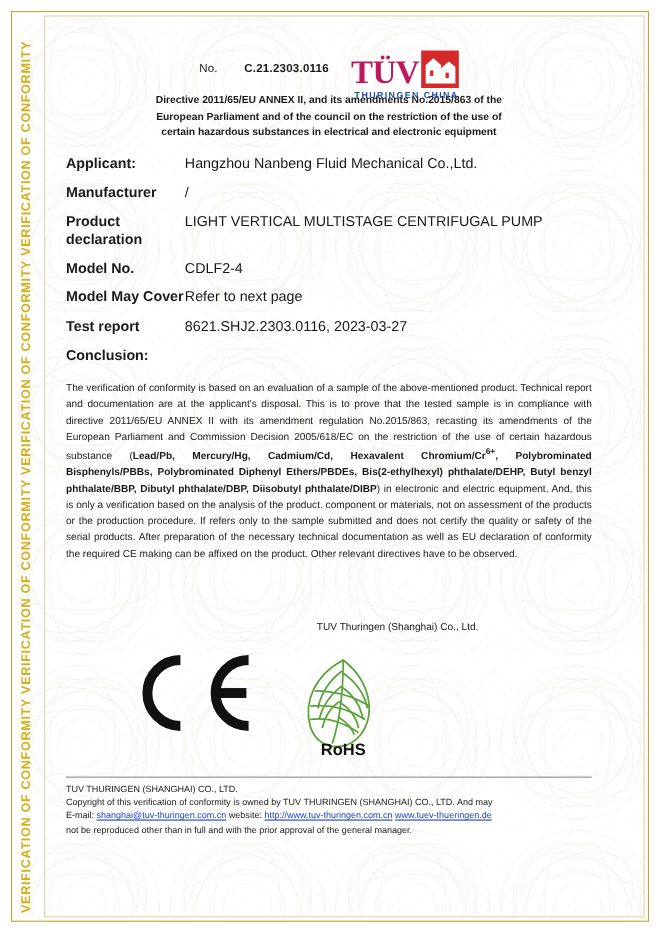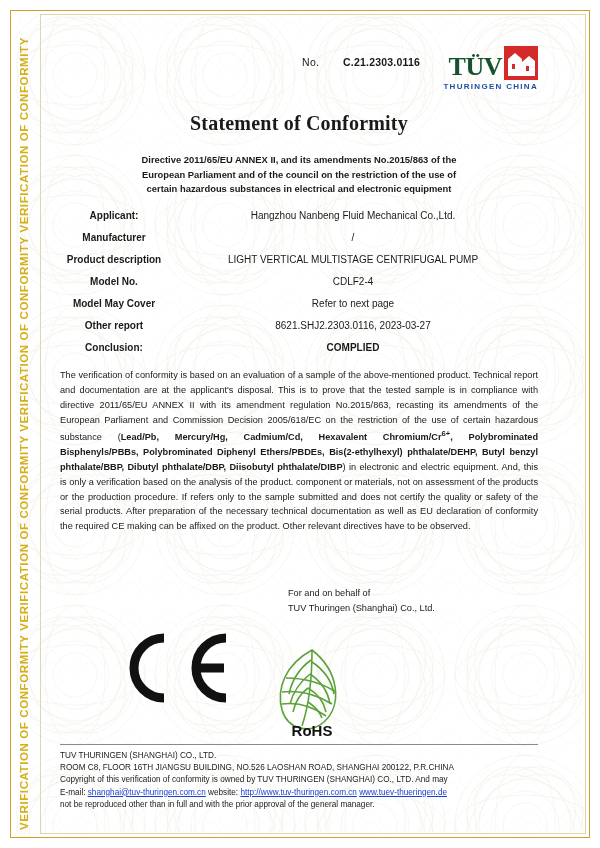--- a/index.html
+++ b/index.html
@@ -68,21 +68,21 @@
     position: absolute;
     left: 60px;
     top: 30px;
     width: 478px;
     color: #1a1a1a;
   }
 
   .topline {
     display: flex;
     align-items: flex-start;
-    justify-content: flex-end;
+    justify-content: center;
     height: 54px;
   }
   .certno {
     font-size: 10.5px;
     letter-spacing: 0.2px;
     padding-top: 26px;
     display: flex;
     gap: 24px;
   }
   .certno .label { }
@@ -96,23 +96,23 @@
     padding-top: 16px;
   }
   .tuv-logo .row {
     display: flex;
     align-items: flex-end;
     justify-content: flex-end;
     gap: 2px;
   }
   .tuv-logo .tuv-word {
     font-family: "Liberation Serif", serif;
-    font-size: 26px;
-    font-weight: bold;
-    color: #14532d;
+    font-size: 30px;
+    font-weight: bold;
+    color: #be185d;
     line-height: 0.95;
     letter-spacing: -0.5px;
   }
   .tuv-logo .emblem {
     width: 34px; height: 34px;
     background: #d42a2a;
     position: relative;
     overflow: hidden;
   }
   .tuv-logo .emblem svg { position:absolute; inset:0; }
@@ -137,24 +137,23 @@
     text-align: center;
     font-size: 9.4px;
     font-weight: bold;
     line-height: 1.55;
     margin: 0 24px 12px 24px;
   }
 
   .fields { margin-top: 4px; }
   .field-row {
     display: flex;
-    font-size: 10px;
+    font-size: 13px;
     line-height: 1.35;
     margin-bottom: 8.5px;
-    text-align: center;
   }
   .field-row .k {
     width: 108px;
     flex: 0 0 108px;
     font-weight: bold;
   }
   .field-row .v { flex: 1; }
   .field-row .v.bold { font-weight: bold; }
 
   .body-text {
@@ -179,21 +178,21 @@
     margin-top: 12px;
   }
   .ce-mark {
     position: absolute;
     left: 62px;
     top: 4px;
   }
   .rohs-mark {
     position: absolute;
     left: 198px;
-    top: 16px;
+    top: 4px;
   }
 
   
   .footer {
     margin-top: 6px;
     border-top: 1px solid #8a8a8a;
     padding-top: 5px;
     font-size: 8.2px;
     line-height: 1.5;
   }
@@ -262,21 +261,20 @@
               <path d="M18 30 L18 16 L25 10 L31 15 L31 30 Z" fill="#ffffff"></path>
               <rect x="8" y="18" width="3" height="5" fill="#d42a2a"></rect>
               <rect x="22" y="20" width="3" height="5" fill="#d42a2a"></rect>
             </svg>
           </span>
         </div>
         <div class="sub">THURINGEN CHINA</div>
       </div>
     </div>
 
-    <h1 class="title">Statement of Conformity</h1>
 
     <div class="directive">
       <div>Directive 2011/65/EU ANNEX II, and its amendments No.2015/863 of the</div>
       <div>European Parliament and of the council on the restriction of the use of</div>
       <div>certain hazardous substances in electrical and electronic equipment</div>
     </div>
 
     <div class="fields">
 
       <div class="field-row">
@@ -285,52 +283,50 @@
           <div>Hangzhou Nanbeng Fluid Mechanical Co.,Ltd.</div>
         </div>
       </div>
 
       <div class="field-row">
         <div class="k">Manufacturer</div>
         <div class="v">/</div>
       </div>
 
       <div class="field-row">
-        <div class="k">Product description</div>
+        <div class="k">Product declaration</div>
         <div class="v">LIGHT VERTICAL MULTISTAGE CENTRIFUGAL PUMP</div>
       </div>
 
       <div class="field-row">
         <div class="k">Model No.</div>
         <div class="v">CDLF2-4</div>
       </div>
 
       <div class="field-row">
         <div class="k">Model May Cover</div>
         <div class="v">Refer to next page</div>
       </div>
 
 
       <div class="field-row">
-        <div class="k">Other report</div>
+        <div class="k">Test report</div>
         <div class="v">8621.SHJ2.2303.0116, 2023-03-27</div>
       </div>
 
 
       <div class="field-row">
         <div class="k">Conclusion:</div>
-        <div class="v bold">COMPLIED</div>
       </div>
 
     </div>
 
     <div class="body-text">The verification of conformity is based on an evaluation of a sample of the above-mentioned product. Technical report and documentation are at the applicant's disposal. This is to prove that the tested sample is in compliance with directive 2011/65/EU ANNEX II with its amendment regulation No.2015/863, recasting its amendments of the European Parliament and Commission Decision 2005/618/EC on the restriction of the use of certain hazardous substance (<b>Lead/Pb, Mercury/Hg, Cadmium/Cd, Hexavalent Chromium/Cr<sup>6+</sup>, Polybrominated Bisphenyls/PBBs, Polybrominated Diphenyl Ethers/PBDEs, Bis(2-ethylhexyl) phthalate/DEHP, Butyl benzyl phthalate/BBP, Dibutyl phthalate/DBP, Diisobutyl phthalate/DIBP</b>) in electronic and electric equipment. And, this is only a verification based on the analysis of the product. component or materials, not on assessment of the products or the production procedure. If refers only to the sample submitted and does not certify the quality or safety of the serial products. After preparation of the necessary technical documentation as well as EU declaration of conformity the required CE making can be affixed on the product. Other relevant directives have to be observed.</div>
 
     <div class="behalf">
-      <div>For and on behalf of</div>
       <div>TUV Thuringen (Shanghai) Co., Ltd.</div>
     </div>
 
     <div class="marks">
       <div class="ce-mark">
         <svg width="110" height="72" viewBox="0 0 110 72" xmlns="http://www.w3.org/2000/svg">
           <path d="M42 6 A30 30 0 1 0 42 66" fill="none" stroke="#111" stroke-width="9"></path>
           <path d="M104 6 A30 30 0 1 0 104 66" fill="none" stroke="#111" stroke-width="9"></path>
           <rect x="76" y="31.5" width="26" height="9" fill="#111"></rect>
         </svg>
@@ -351,21 +347,20 @@
             <path d="M24 48 C40 46 58 50 74 60"></path>
             <path d="M24 60 C38 58 54 62 68 72"></path>
           </g>
           <text x="54" y="92" font-family="Liberation Sans, sans-serif" font-size="15" font-weight="bold" fill="#111" text-anchor="middle">RoHS</text>
         </svg>
       </div>
     </div>
 
     <div class="footer">
       <div class="l1">TUV THURINGEN (SHANGHAI) CO., LTD.</div>
-      <div>ROOM C8, FLOOR 16TH JIANGSU BUILDING, NO.526 LAOSHAN ROAD, SHANGHAI 200122, P.R.CHINA</div>
       <div>Copyright of this verification of conformity is owned by TUV THURINGEN (SHANGHAI) CO., LTD. And may</div>
       <div>
         <span>E-mail:</span>
         <a class="mail" href="#">shanghai@tuv-thuringen.com.cn</a>
         <span>website:</span>
         <a href="#">http://www.tuv-thuringen.com.cn</a>
         <a href="#">www.tuev-thueringen.de</a>
       </div>
       <div>not be reproduced other than in full and with the prior approval of the general manager.</div>
     </div>

